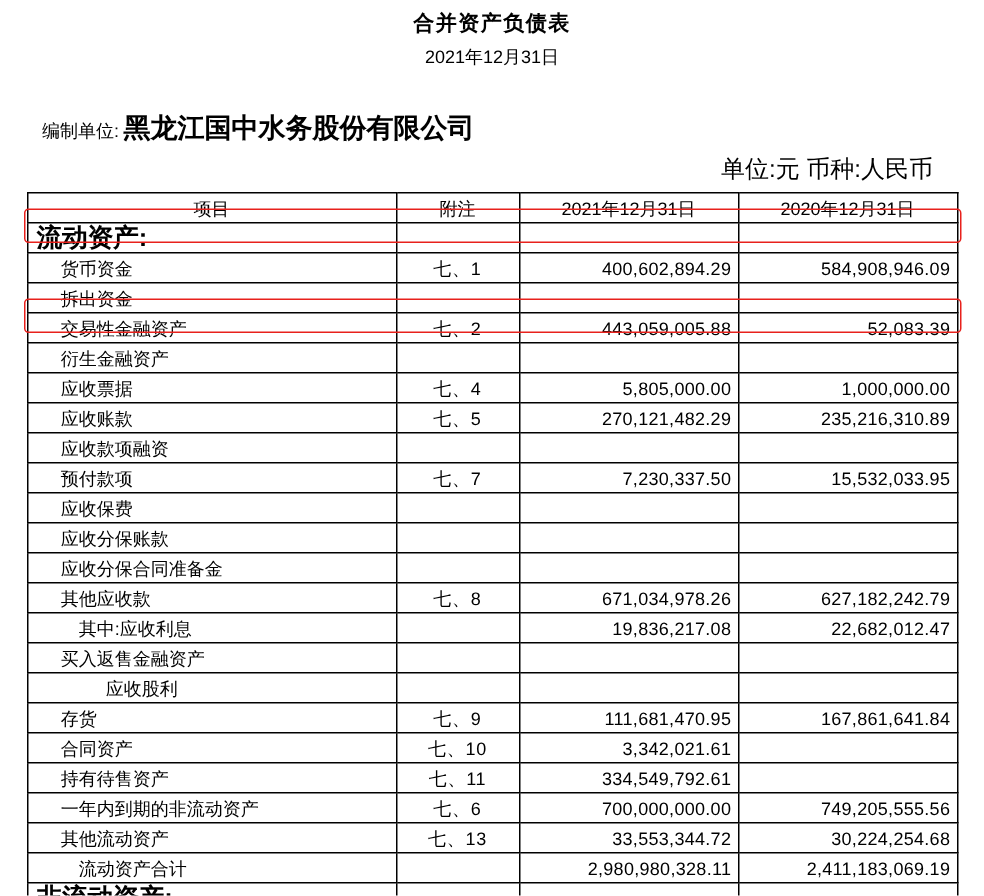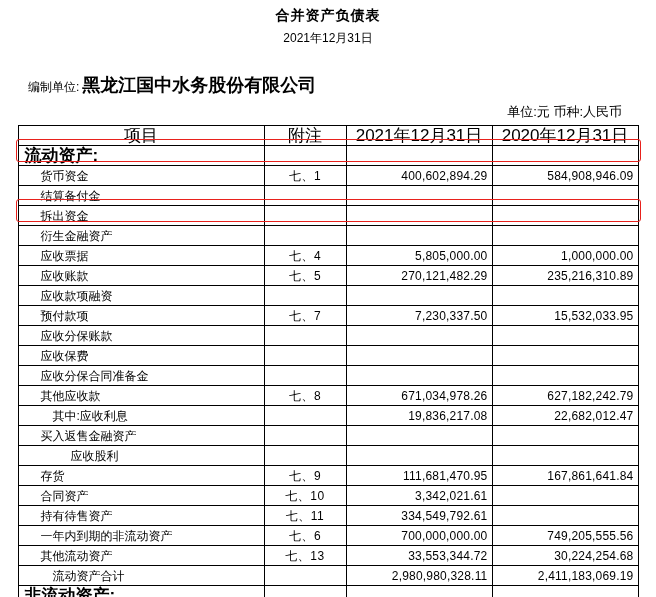--- a/index.html
+++ b/index.html
@@ -43,21 +43,21 @@
     font-size: 12px;
     margin-top: 24px;
   }
   .meta-value {
     font-size: 18px;
     font-weight: bold;
     padding-left: 3px;
   }
   .units-row {
     text-align: right;
-    font-size: 13px;
+    font-size: 16px;
     padding: 6px 34px 4px 0;
   }
   table.bs {
     border-collapse: collapse;
     width: 620px;
     margin: 0 auto;
     table-layout: fixed;
     font-size: 12px;
   }
   table.bs td, table.bs th {
@@ -69,21 +69,21 @@
     overflow: hidden;
     white-space: nowrap;
   }
   col.c-item { width: 246px; }
   col.c-note { width: 82px; }
   col.c-cur  { width: 146px; }
   col.c-prev { width: 146px; }
 
   th.hdr {
     font-weight: bold;
-    font-size: 17px;
+    font-size: 12px;
     height: 21px;
   }
   td.item {
     text-align: left;
     padding-left: 10px;
   }
   td.item.ind1 { padding-left: 22px; }
   td.item.ind2 { padding-left: 34px; margin-left: 35px; }
   td.item.ind3 { padding-left: 52px; }
   td.item.sect {
@@ -148,30 +148,30 @@
           <td class="num"></td>
           <td class="num"></td>
         </tr>
         <tr>
           <td class="item ind1">货币资金</td>
           <td class="note">七、1</td>
           <td class="num">400,602,894.29</td>
           <td class="num">584,908,946.09</td>
         </tr>
         <tr>
-          <td class="item ind1">结算备付金</td>
-          <td class="note"></td>
-          <td class="num"></td>
-          <td class="num"></td>
-        </tr>
-        <tr>
           <td class="item ind1">拆出资金</td>
           <td class="note"></td>
           <td class="num"></td>
           <td class="num"></td>
+        </tr>
+        <tr>
+          <td class="item ind1">交易性金融资产</td>
+          <td class="note">七、2</td>
+          <td class="num">443,059,005.88</td>
+          <td class="num">52,083.39</td>
         </tr>
         <tr>
           <td class="item ind1">衍生金融资产</td>
           <td class="note"></td>
           <td class="num"></td>
           <td class="num"></td>
         </tr>
         <tr>
           <td class="item ind1">应收票据</td>
           <td class="note">七、4</td>
@@ -190,27 +190,27 @@
           <td class="num"></td>
           <td class="num"></td>
         </tr>
         <tr>
           <td class="item ind1">预付款项</td>
           <td class="note">七、7</td>
           <td class="num">7,230,337.50</td>
           <td class="num">15,532,033.95</td>
         </tr>
         <tr>
+          <td class="item ind1">应收保费</td>
+          <td class="note"></td>
+          <td class="num"></td>
+          <td class="num"></td>
+        </tr>
+        <tr>
           <td class="item ind1">应收分保账款</td>
-          <td class="note"></td>
-          <td class="num"></td>
-          <td class="num"></td>
-        </tr>
-        <tr>
-          <td class="item ind1">应收保费</td>
           <td class="note"></td>
           <td class="num"></td>
           <td class="num"></td>
         </tr>
         <tr>
           <td class="item ind1">应收分保合同准备金</td>
           <td class="note"></td>
           <td class="num"></td>
           <td class="num"></td>
         </tr>

